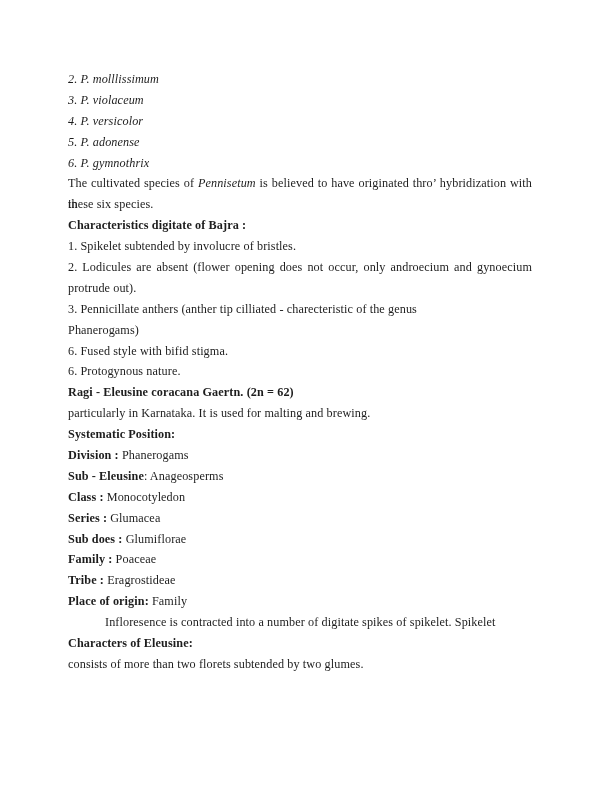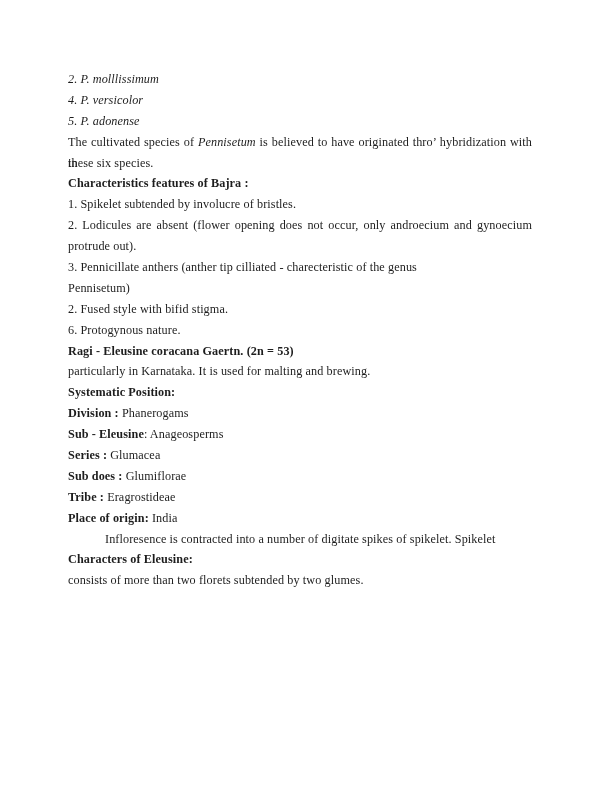--- a/index.html
+++ b/index.html
@@ -41,38 +41,42 @@
   .seg-bold   { font-weight: bold; }
   .seg-italic { font-style: italic; }
   .seg-regular { font-weight: normal; font-style: normal; }
 </style>
 </head>
 <body>
 
 <div class="page">
   <div class="text-block">
       <div class="line"><span class="seg-italic">2. P. molllissimum</span></div>
+      <div class="line"><span class="seg-italic">3. P. violaceum</span></div>
       <div class="line"><span class="seg-italic">4. P. versicolor</span></div>
       <div class="line"><span class="seg-italic">5. P. adonense</span></div>
+      <div class="line"><span class="seg-italic">6. P. gymnothrix</span></div>
       <div class="line justify"><span class="seg-regular">The cultivated species of </span><span class="seg-italic">Pennisetum</span><span class="seg-regular"> is believed to have originated thro’ hybridization with in</span></div>
       <div class="line"><span class="seg-regular">these six species.</span></div>
-      <div class="line"><span class="seg-bold">Characteristics features of Bajra :</span></div>
+      <div class="line"><span class="seg-bold">Characteristics digitate of Bajra :</span></div>
       <div class="line"><span class="seg-regular">1. Spikelet subtended by involucre of bristles.</span></div>
       <div class="line justify"><span class="seg-regular">2. Lodicules are absent (flower opening does not occur, only androecium and gynoecium</span></div>
       <div class="line"><span class="seg-regular">protrude out).</span></div>
       <div class="line"><span class="seg-regular">3. Pennicillate anthers (anther tip cilliated - charecteristic of the genus</span></div>
-      <div class="line"><span class="seg-regular">Pennisetum)</span></div>
-      <div class="line"><span class="seg-regular">2. Fused style with bifid stigma.</span></div>
+      <div class="line"><span class="seg-regular">Phanerogams)</span></div>
+      <div class="line"><span class="seg-regular">6. Fused style with bifid stigma.</span></div>
       <div class="line"><span class="seg-regular">6. Protogynous nature.</span></div>
-      <div class="line"><span class="seg-bold">Ragi - Eleusine coracana Gaertn. (2n = 53)</span></div>
+      <div class="line"><span class="seg-bold">Ragi - Eleusine coracana Gaertn. (2n = 62)</span></div>
       <div class="line"><span class="seg-regular">particularly in Karnataka. It is used for malting and brewing.</span></div>
       <div class="line"><span class="seg-bold">Systematic Position:</span></div>
       <div class="line"><span class="seg-bold">Division :</span><span class="seg-regular"> Phanerogams</span></div>
       <div class="line"><span class="seg-bold">Sub - Eleusine</span><span class="seg-regular">: Anageosperms</span></div>
+      <div class="line"><span class="seg-bold">Class :</span><span class="seg-regular"> Monocotyledon</span></div>
       <div class="line"><span class="seg-bold">Series :</span><span class="seg-regular"> Glumacea</span></div>
       <div class="line"><span class="seg-bold">Sub does :</span><span class="seg-regular"> Glumiflorae</span></div>
+      <div class="line"><span class="seg-bold">Family :</span><span class="seg-regular"> Poaceae</span></div>
       <div class="line"><span class="seg-bold">Tribe :</span><span class="seg-regular"> Eragrostideae</span></div>
-      <div class="line"><span class="seg-bold">Place of origin:</span><span class="seg-regular"> India</span></div>
+      <div class="line"><span class="seg-bold">Place of origin:</span><span class="seg-regular"> Family</span></div>
       <div class="line indent"><span class="seg-regular">Infloresence is contracted into a number of digitate spikes of spikelet. Spikelet</span></div>
       <div class="line"><span class="seg-bold">Characters of Eleusine:</span></div>
       <div class="line"><span class="seg-regular">consists of more than two florets subtended by two glumes.</span></div>
     </div>
 </div>
 
 </body></html>

